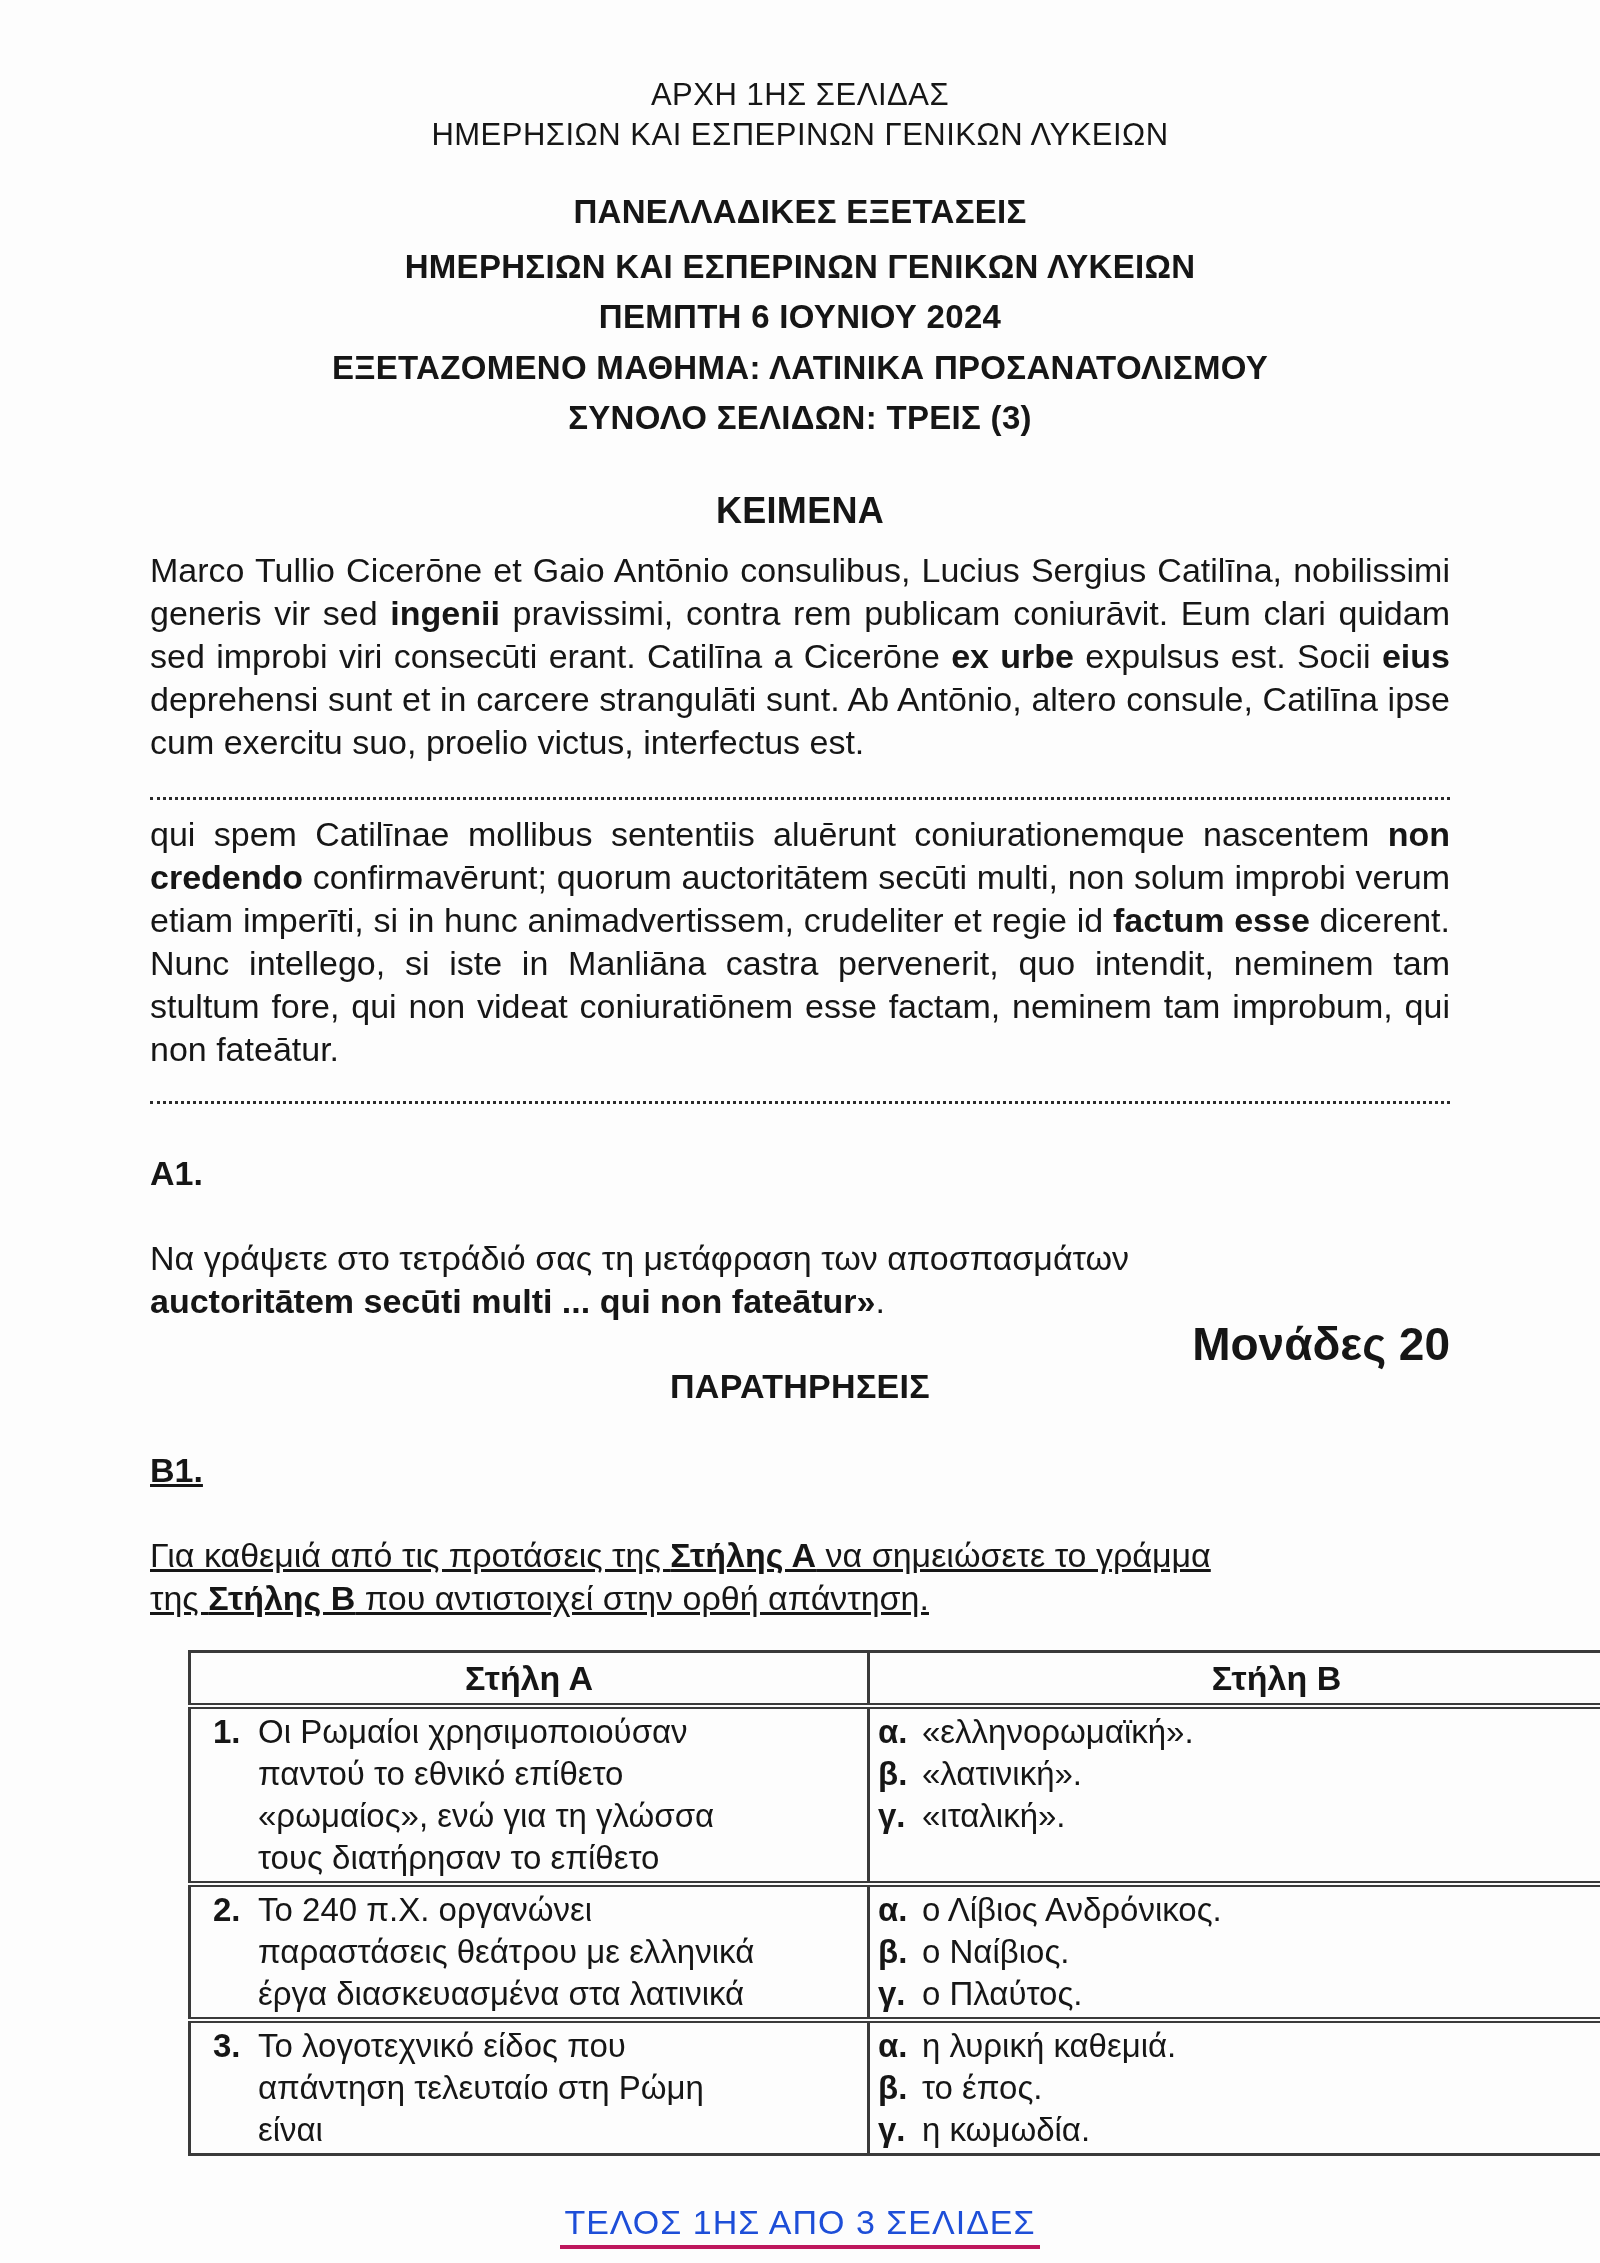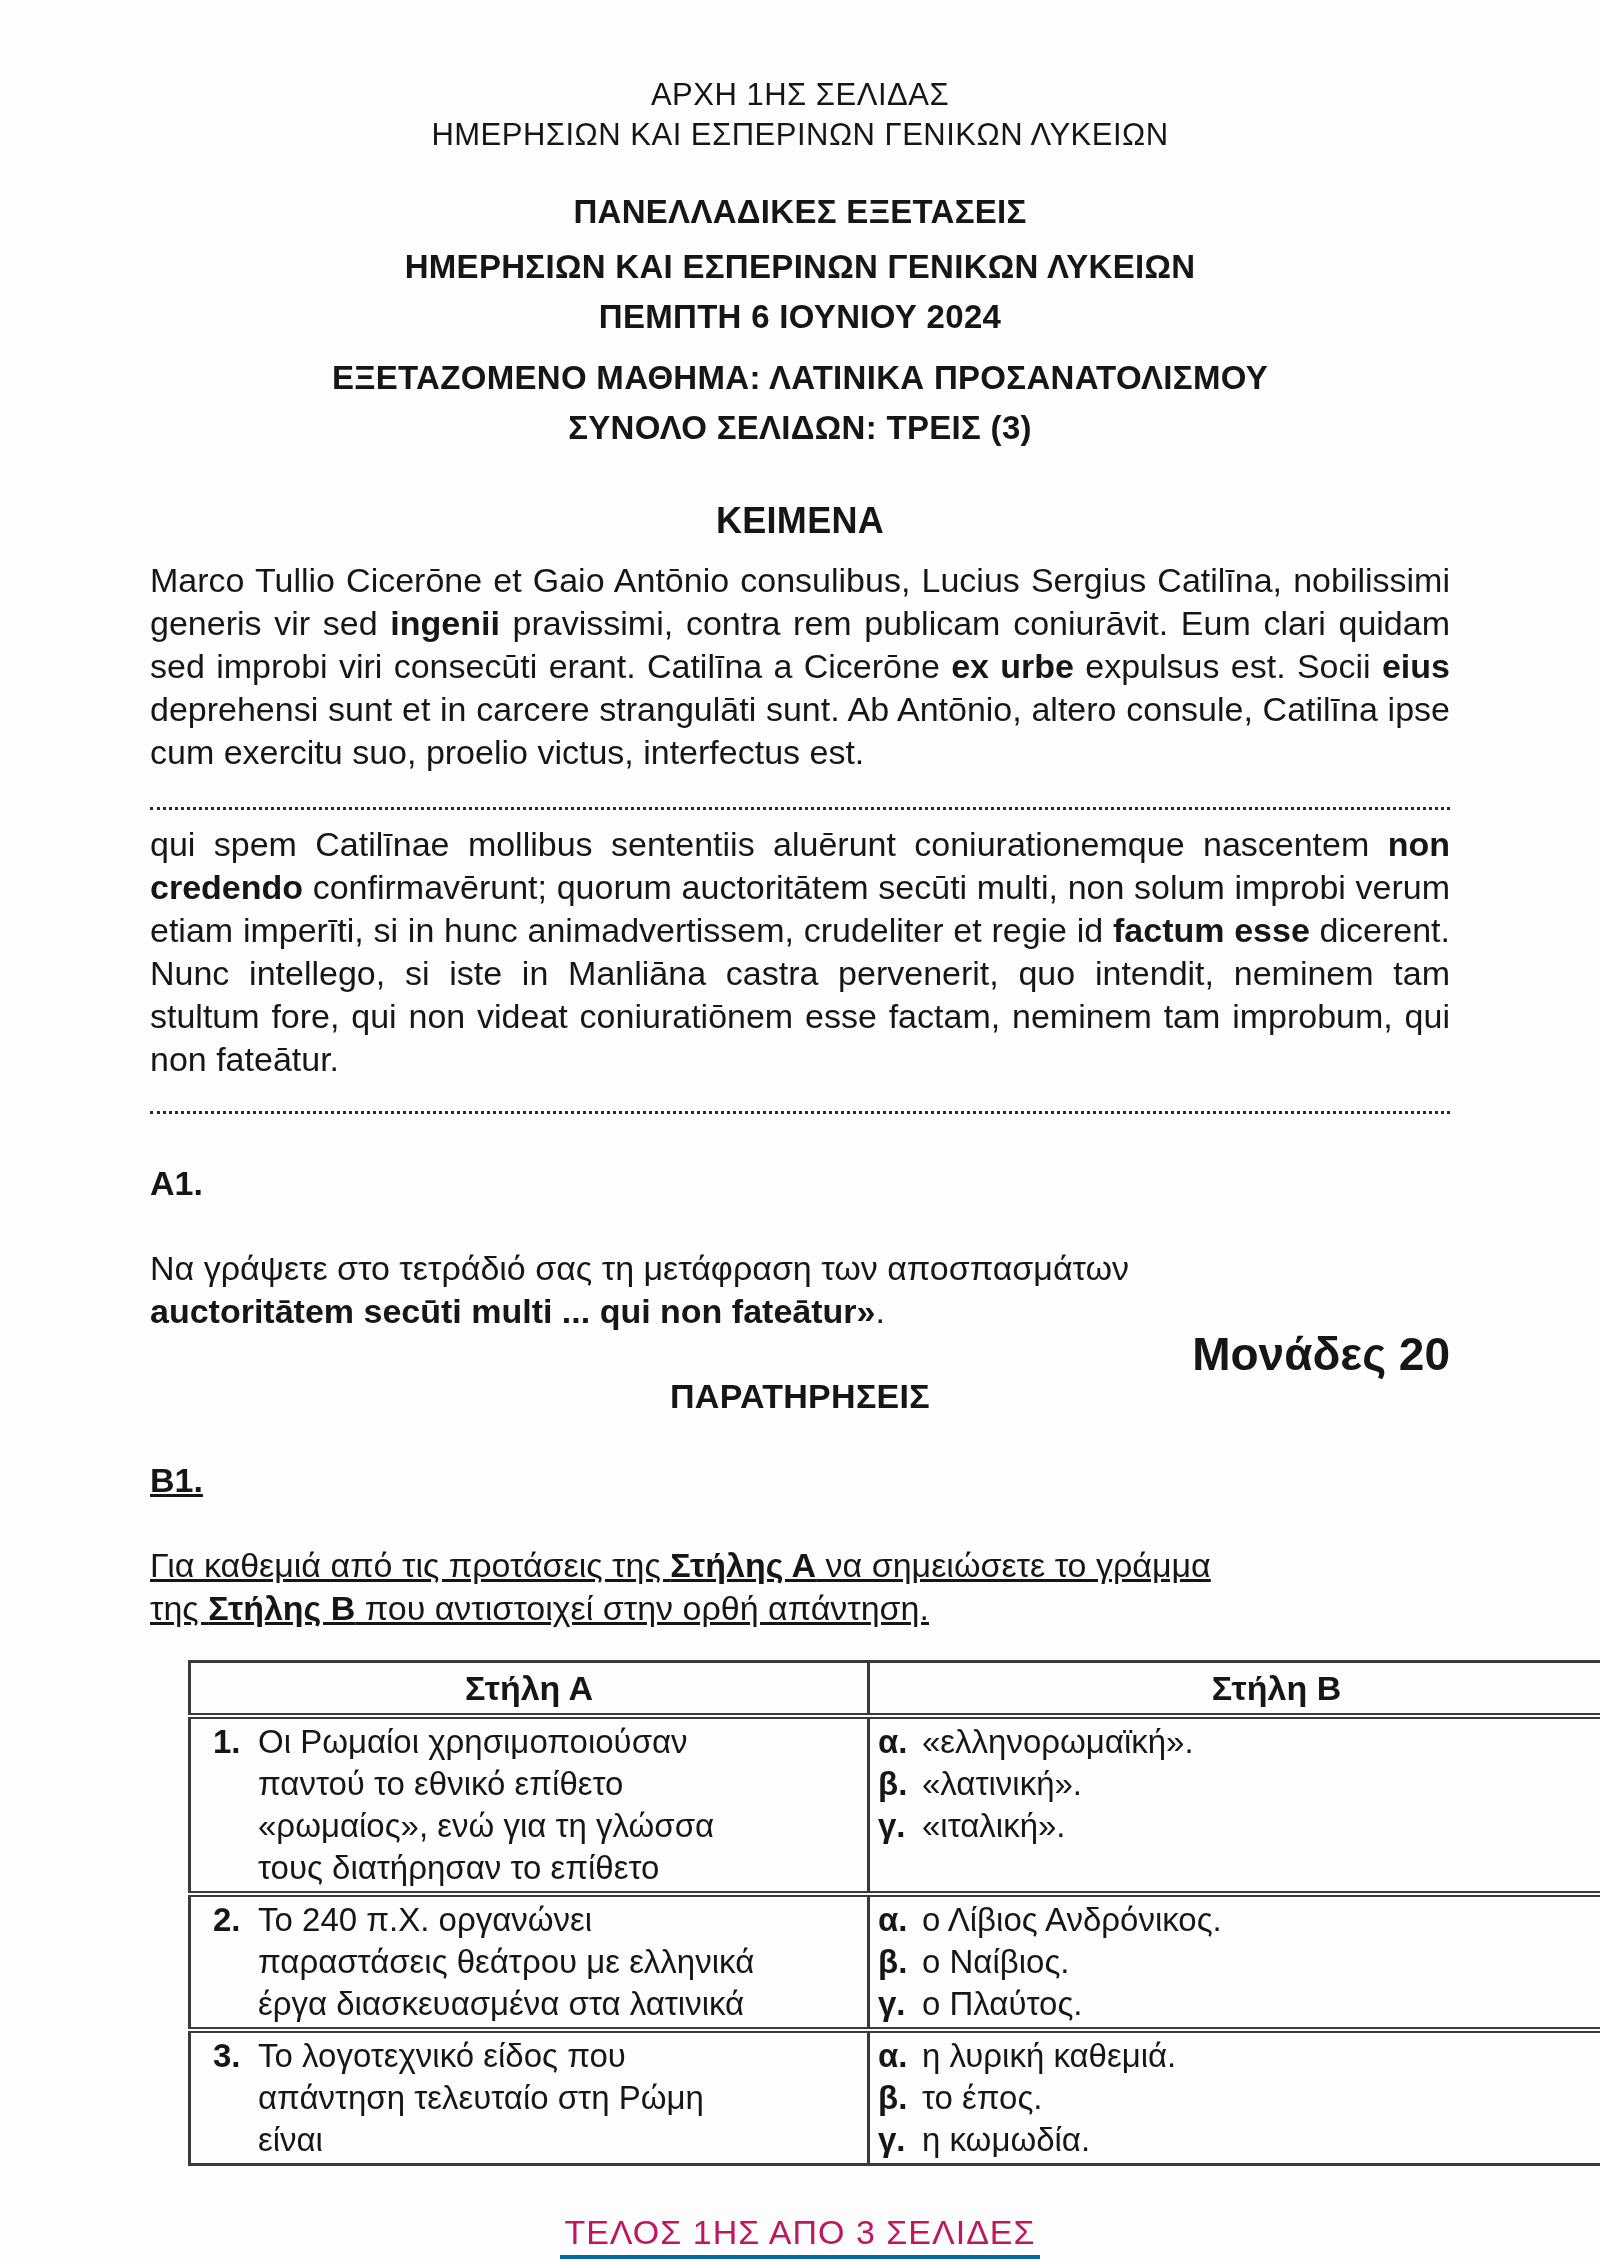--- a/index.html
+++ b/index.html
@@ -9,21 +9,21 @@
     position:relative;overflow:hidden;box-sizing:border-box;
     padding:0 150px;
   }
   .b{font-weight:700;}
   .hline{font-size:31px;line-height:40px;text-align:center;letter-spacing:.5px;}
   .hline.first{margin-top:75px;}
   .hbold{font-size:33px;line-height:42px;text-align:center;font-weight:700;letter-spacing:.3px;}
   .mt-title{margin-top:36px;}
   .mt-sub{margin-top:13px;}
   .mt-date{margin-top:8px;}
-  .mt-subject{margin-top:19px;}
+  .mt-subject{margin-top:9px;}
   .mt-pages{margin-top:8px;}
   .section-title{font-size:36px;line-height:42px;text-align:center;font-weight:700;margin-top:51px;letter-spacing:.3px;}
   .para{font-size:34px;line-height:43px;text-align:justify;margin:17px 0 0 0;}
   .para2{margin-top:13px;}
   .dotted{border-top:3px dotted #2b2b2b;height:0;margin-top:33px;}
   .dotted2{margin-top:30px;}
   .question{display:flex;align-items:flex-start;font-size:34px;line-height:43px;flex-direction:column;}
   .qa1{margin-top:48px;}
   .qb1{margin-top:42px;text-decoration:underline;}
   .qlabel{flex:0 0 85px;font-weight:700;}
@@ -42,22 +42,22 @@
   table.match-table td{vertical-align:top;padding:2px 8px;border-top:6px double #3a3a3a;}
   td.cellA{display:table-cell;}
   .cellA-inner{display:flex;align-items:flex-start;padding-left:14px;}
   .num{flex:0 0 45px;font-weight:700;}
   .atext{flex:0 1 auto;max-width:500px;}
   td.cellB{padding-left:28px;}
   .opt{display:flex;align-items:flex-start;}
   .letter{flex:0 0 44px;font-weight:700;}
   .footer-wrap{text-align:center;margin-top:45px;}
   .footer{
-    font-size:34px;line-height:42px;letter-spacing:1px;color:#be185d;
-    border-bottom:4px solid #0369a1;padding:0 4px 2px 4px;display:inline-block;
+    font-size:34px;line-height:42px;letter-spacing:1px;color:#1d4ed8;
+    border-bottom:4px solid #be185d;padding:0 4px 2px 4px;display:inline-block;
   }
 </style>
 </head>
 <body>
 
 <div class="page">
 
   <div class="hline first">ΑΡΧΗ 1ΗΣ ΣΕΛΙΔΑΣ</div>
   <div class="hline">ΗΜΕΡΗΣΙΩΝ ΚΑΙ ΕΣΠΕΡΙΝΩΝ ΓΕΝΙΚΩΝ ΛΥΚΕΙΩΝ</div>
 

